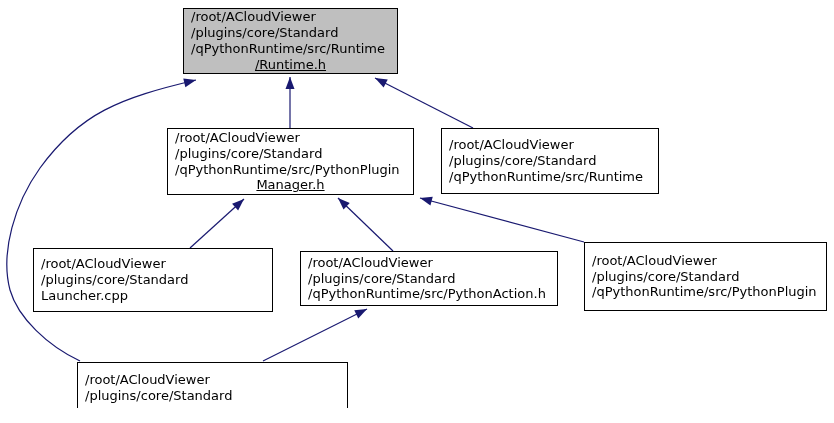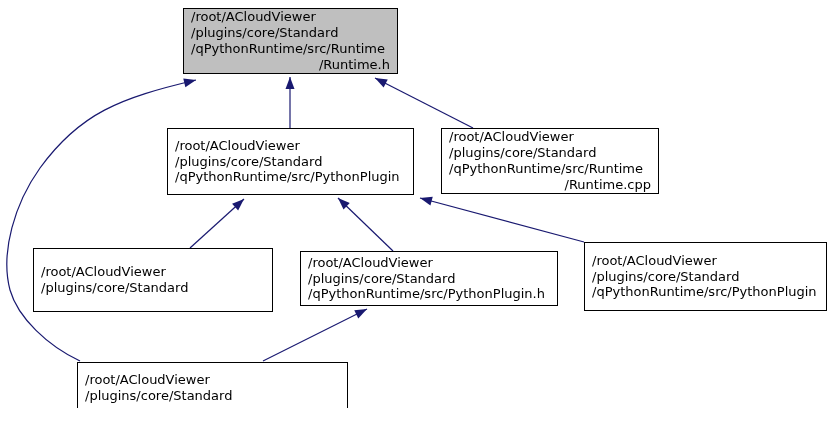--- a/index.html
+++ b/index.html
@@ -27,21 +27,21 @@
     border:1px solid var(--node-border);
     color:var(--text);
     font-size:13px;
     line-height:15.8px;
     display:flex;
     flex-direction:column;
     justify-content:center;
     padding:1px 7px;
   }
   .node div{white-space:nowrap;text-align:left;}
-  .node div:nth-child(4){text-align:right;}
+  .node div:nth-child(4){text-align:center;text-decoration:underline;}
   .node.current{background:var(--highlight-fill);}
 </style>
 </head>
 <body>
 
 <div class="graph">
 
   <svg class="edges" width="834" height="423" viewBox="0 0 834 423" xmlns="http://www.w3.org/2000/svg">
     <defs>
       <marker id="arrow" markerUnits="userSpaceOnUse" markerWidth="14" markerHeight="10" viewBox="0 0 14 10" refX="13" refY="5" orient="auto">
@@ -61,38 +61,39 @@
     <div>/root/ACloudViewer</div>
     <div>/plugins/core/Standard</div>
     <div>/qPythonRuntime/src/Runtime</div>
     <div>/Runtime.h</div>
   </div>
 
   <div class="node" style="left:167px;top:128px;width:247px;height:67px">
     <div>/root/ACloudViewer</div>
     <div>/plugins/core/Standard</div>
     <div>/qPythonRuntime/src/PythonPlugin</div>
+    <div>Manager.h</div>
   </div>
 
   <div class="node" style="left:441px;top:128px;width:218px;height:66px">
     <div>/root/ACloudViewer</div>
     <div>/plugins/core/Standard</div>
     <div>/qPythonRuntime/src/Runtime</div>
-    <div>/Runtime.cpp</div>
   </div>
 
   <div class="node" style="left:33px;top:248px;width:240px;height:64px">
     <div>/root/ACloudViewer</div>
     <div>/plugins/core/Standard</div>
+    <div>Launcher.cpp</div>
   </div>
 
   <div class="node" style="left:300px;top:251px;width:258px;height:55px">
     <div>/root/ACloudViewer</div>
     <div>/plugins/core/Standard</div>
-    <div>/qPythonRuntime/src/PythonPlugin.h</div>
+    <div>/qPythonRuntime/src/PythonAction.h</div>
   </div>
 
   <div class="node" style="left:584px;top:242px;width:243px;height:69px">
     <div>/root/ACloudViewer</div>
     <div>/plugins/core/Standard</div>
     <div>/qPythonRuntime/src/PythonPlugin</div>
   </div>
 
   <div class="node" style="left:77px;top:362px;width:271px;height:51px">
     <div>/root/ACloudViewer</div>

